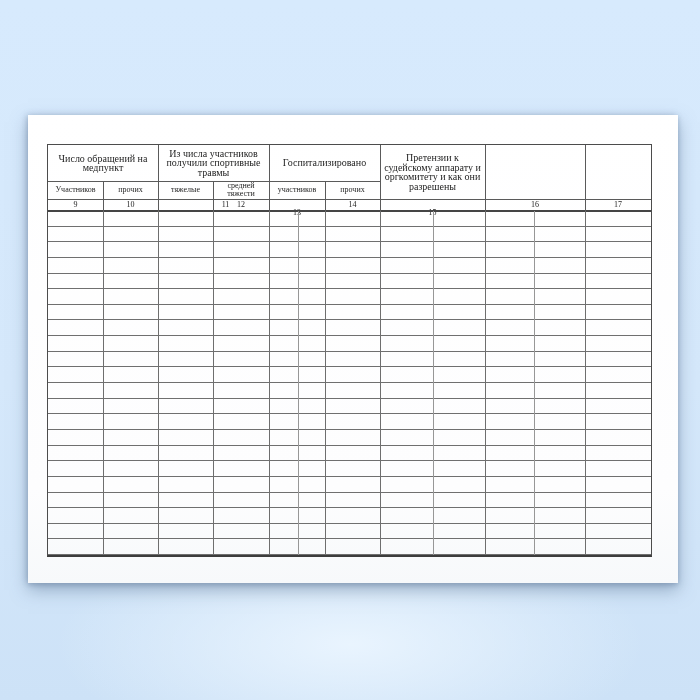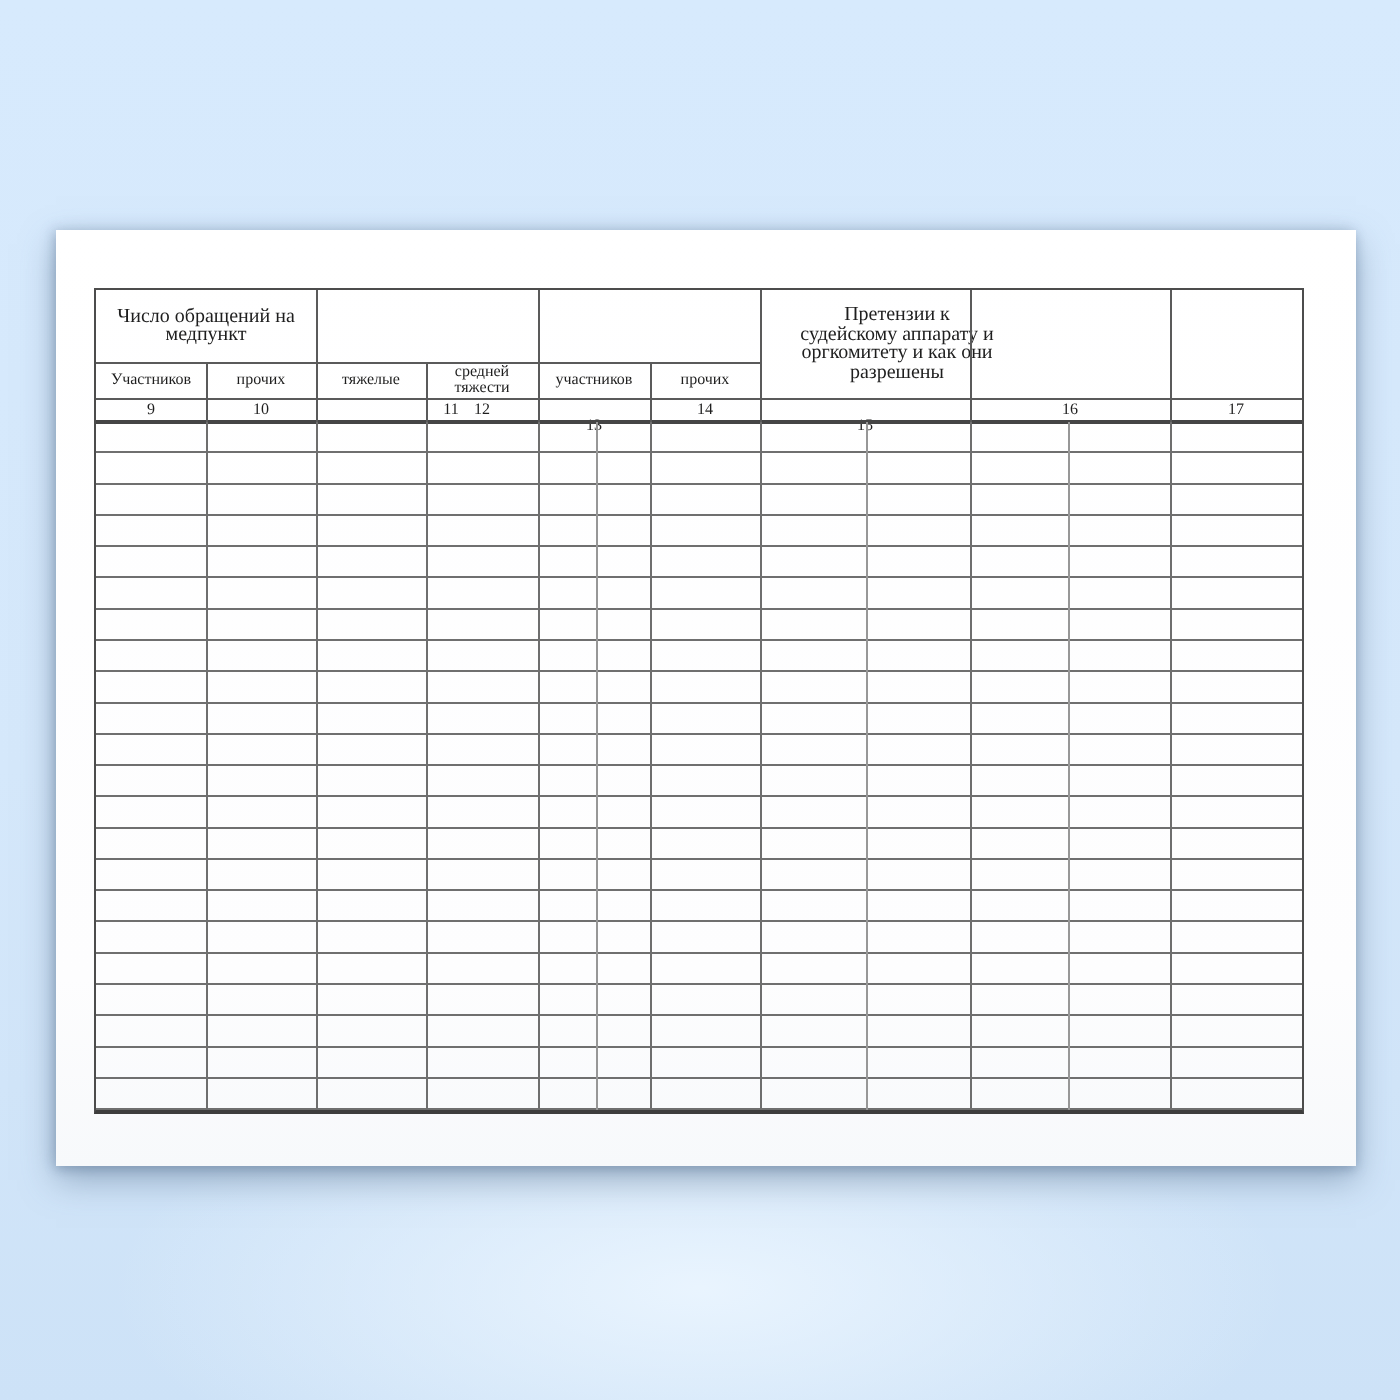--- a/index.html
+++ b/index.html
@@ -45,21 +45,23 @@
 </style>
 </head>
 <body>
 
 <div class="scene">
   <div class="paper">
     <div class="tbl">
       <div class="tbody-grid"></div>
 
     <div class="cell-label grp" style="left: 0px; top: 0px; width: 110px; height: 36px; padding: 0px 3px; box-sizing: border-box;">Число обращений на медпункт</div>
-        <div class="cell-label grp" style="left: 348px; top: 0px; width: 105px; height: 54px; padding: 0px 3px; box-sizing: border-box;">Претензии к судейскому аппарату и оргкомитету и как они разрешены</div>
+        <div class="cell-label grp" style="left: 110px; top: 0px; width: 111px; height: 36px; padding: 0px 3px; box-sizing: border-box;">Из числа участников получили спортивные травмы</div>
+        <div class="cell-label grp" style="left: 221px; top: 0px; width: 111px; height: 36px; padding: 0px 3px; box-sizing: border-box;">Госпитализировано</div>
+        <div class="cell-label grp" style="left: 332px; top: 0px; width: 105px; height: 54px; padding: 0px 3px; box-sizing: border-box;">Претензии к судейскому аппарату и оргкомитету и как они разрешены</div>
         <div class="cell-label sub" style="left: 0px; top: 36px; width: 55px; height: 18px; padding: 0px 2px; box-sizing: border-box;">Участников</div>
         <div class="cell-label sub" style="left: 55px; top: 36px; width: 55px; height: 18px; padding: 0px 2px; box-sizing: border-box;">прочих</div>
         <div class="cell-label sub" style="left: 110px; top: 36px; width: 55px; height: 18px; padding: 0px 2px; box-sizing: border-box;">тяжелые</div>
         <div class="cell-label sub" style="left: 165px; top: 36px; width: 56px; height: 18px; padding: 0px 2px; box-sizing: border-box;">средней тяжести</div>
         <div class="cell-label sub" style="left: 221px; top: 36px; width: 56px; height: 18px; padding: 0px 2px; box-sizing: border-box;">участников</div>
         <div class="cell-label sub" style="left: 277px; top: 36px; width: 55px; height: 18px; padding: 0px 2px; box-sizing: border-box;">прочих</div>
         <div class="cell-label num" style="left: 0px; top: 54px; width: 55px; height: 12px;">9</div>
         <div class="cell-label num" style="left: 55px; top: 54px; width: 55px; height: 12px;">10</div>
         <div class="cell-label num" style="left: 110px; top: 54px; width: 55px; height: 12px; margin-left: 40px;">11</div>
         <div class="cell-label num" style="left: 165px; top: 54px; width: 56px; height: 12px;">12</div>

